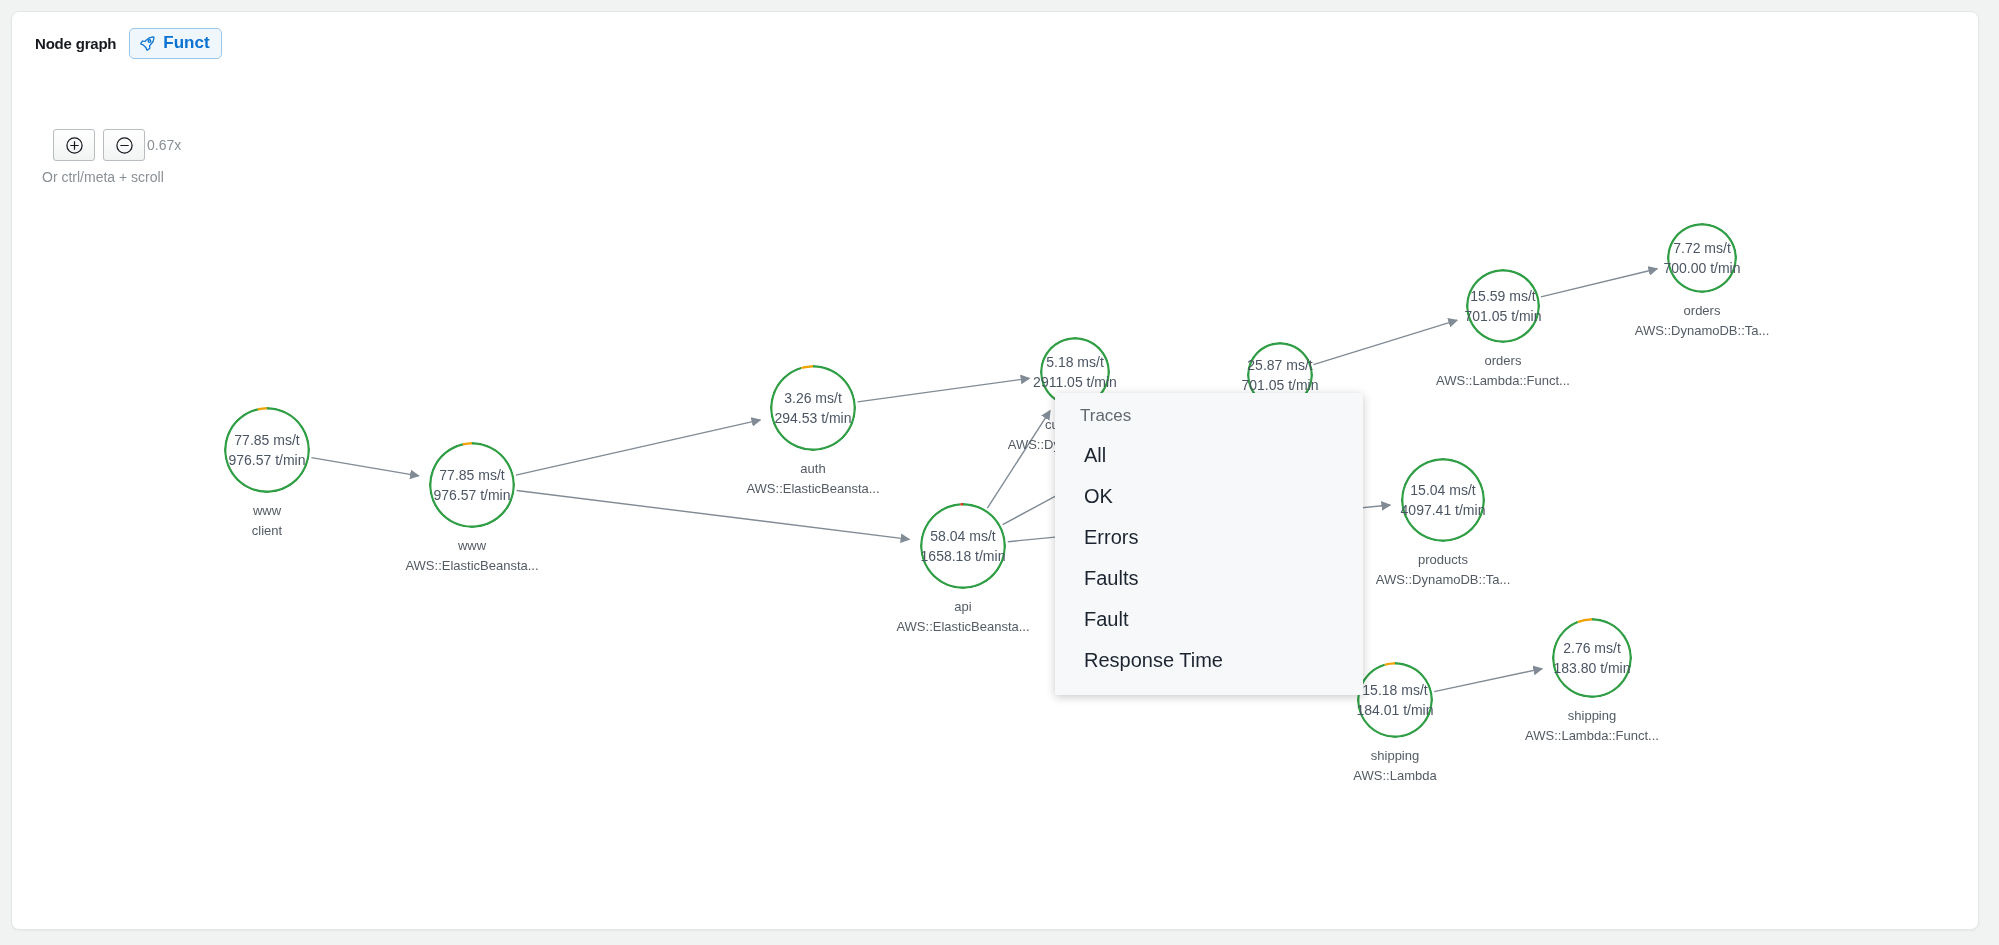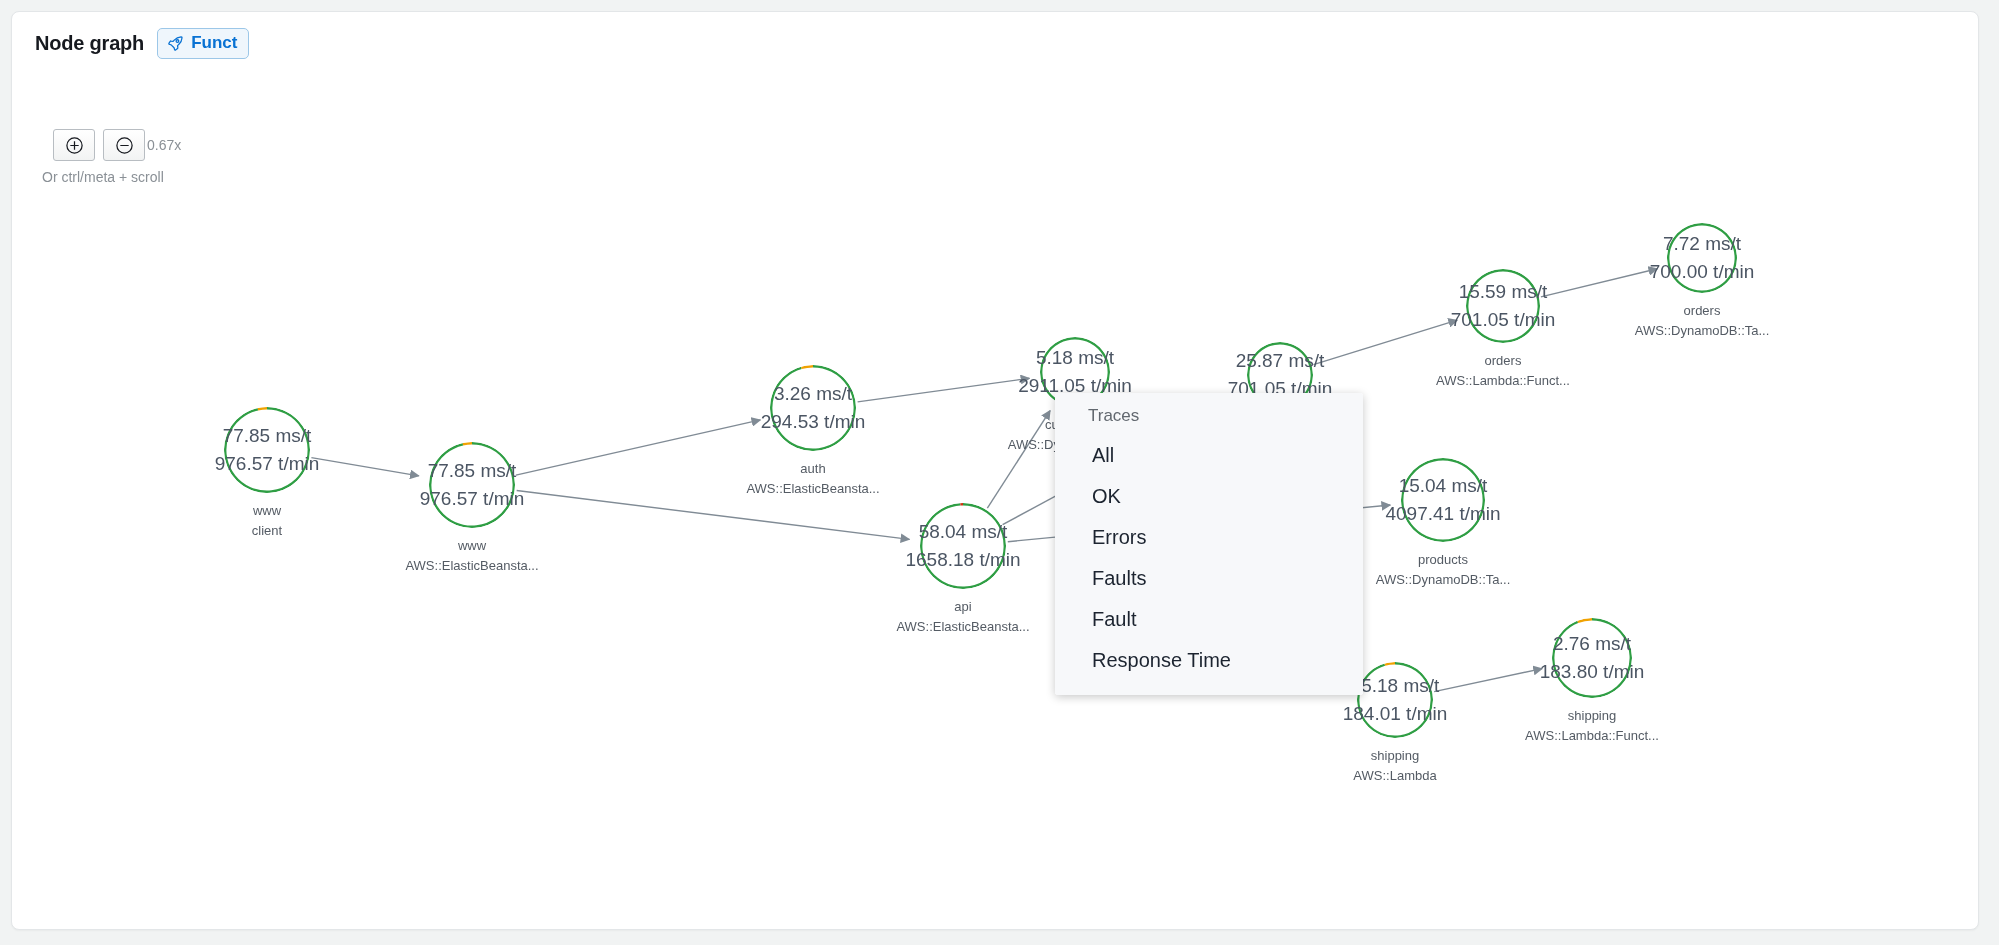--- a/index.html
+++ b/index.html
@@ -21,21 +21,21 @@
     box-shadow:0 1px 2px rgba(0,0,0,0.04);
     overflow:hidden;
   }
 
   
   .header{
     position:absolute;left:23px;top:16px;
     display:flex;align-items:center;gap:13px;
   }
   .header-title{
-    font-size:20px;font-weight:bold;color:#16191f;
+    font-size:15px;font-weight:bold;color:#16191f;
     letter-spacing:-0.2px;
   }
   .beta-badge{
     display:flex;align-items:center;gap:7px;
     background:#eff6fc;
     border:1px solid #9cc7e8;
     border-radius:5px;
     padding:4px 11px 5px 9px;
     color:#0972d3;
     font-size:17px;font-weight:bold;
@@ -85,21 +85,21 @@
     display:flex;flex-direction:column;
     align-items:center;justify-content:center;
   }
   .node-ring{
     position:absolute;left:0;top:0;
     border-radius:50%;
   }
   .node-metrics{
     position:relative;
     text-align:center;
-    font-size:19px;
+    font-size:14px;
     color:#4b5563;
     line-height:1.45;
     z-index:2;
     white-space:nowrap;
   }
   .node-label{
     position:absolute;
     left:50%;
     transform:translateX(-50%);
     text-align:center;
@@ -128,21 +128,21 @@
   }
   .tt-key{
     font-size:18px;color:#9aa0a6;line-height:1.5;
   }
   .tt-val{
     font-size:19px;color:#16191f;font-weight:bold;line-height:1.5;
     margin-bottom:3px;
   }
   .tt-body{
     background:#f7f8fa;
-    padding:4px 0 14px 16px;
+    padding:4px 0 14px 8px;
   }
   .tt-group-label{
     font-size:17px;color:#62686f;
     padding:9px 17px 9px 17px;
   }
   .tt-item{
     font-size:20px;color:#1c2430;
     padding:9px 17px 9px 21px;
     cursor:pointer;
   }

